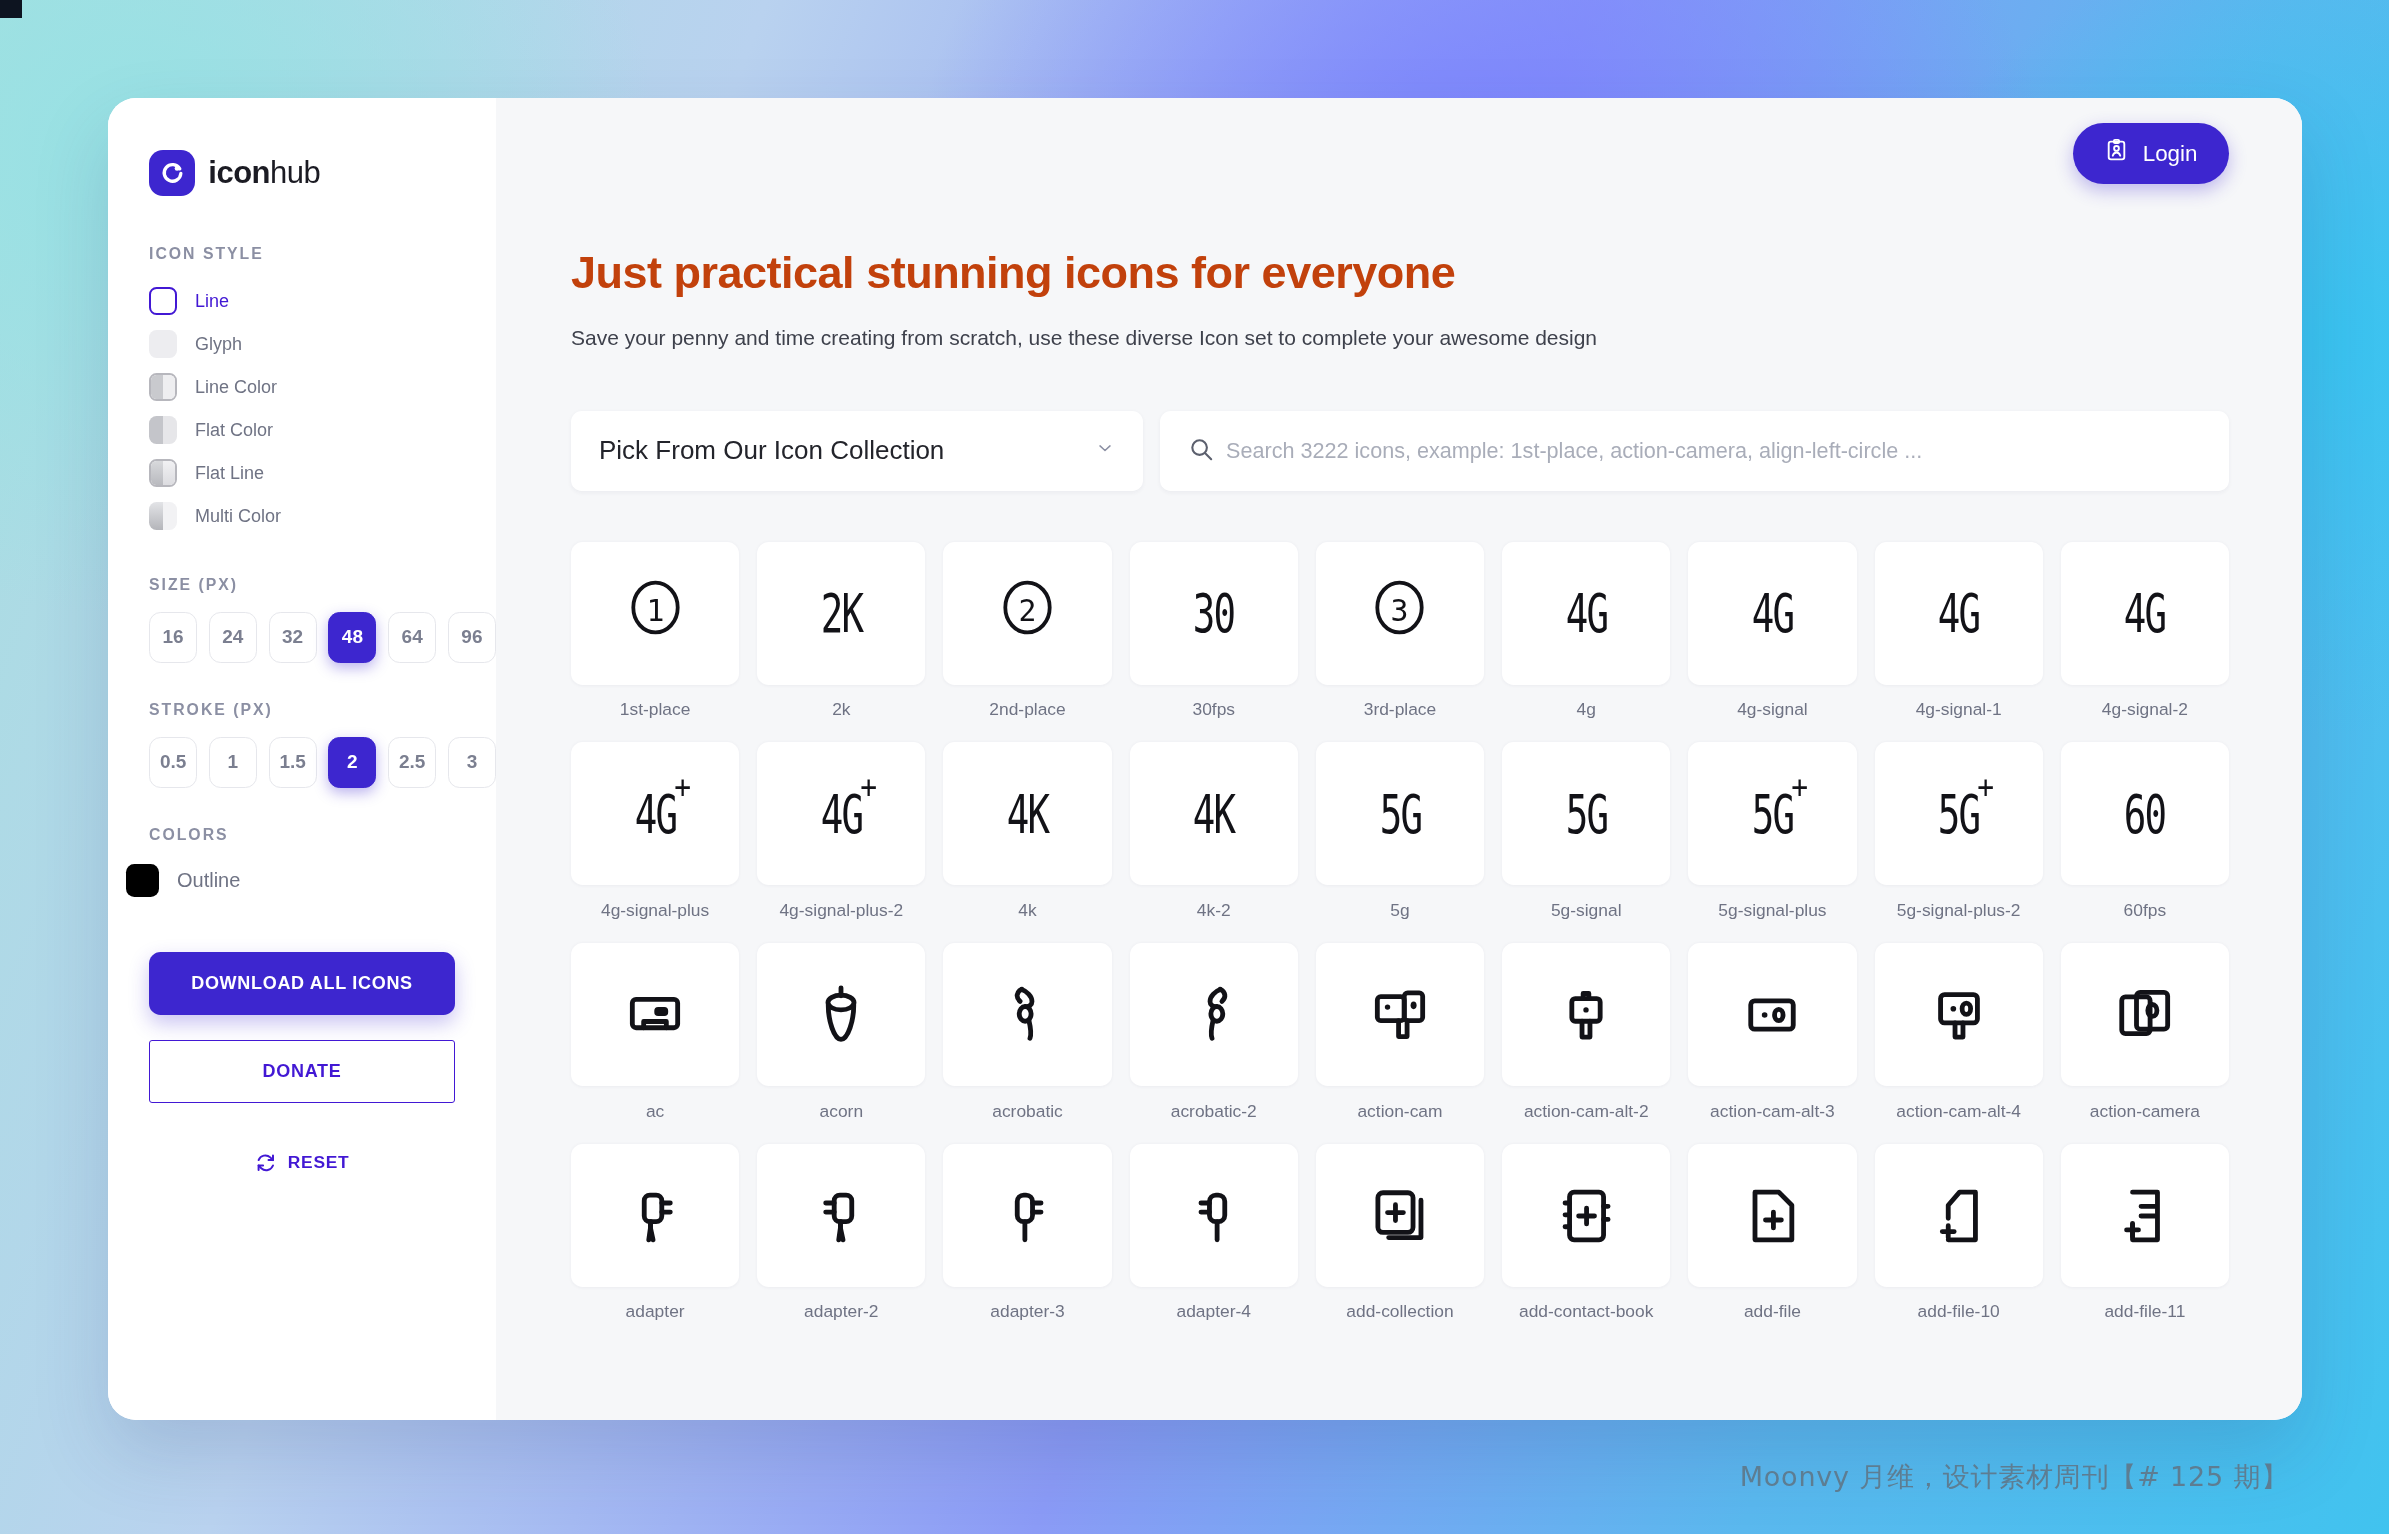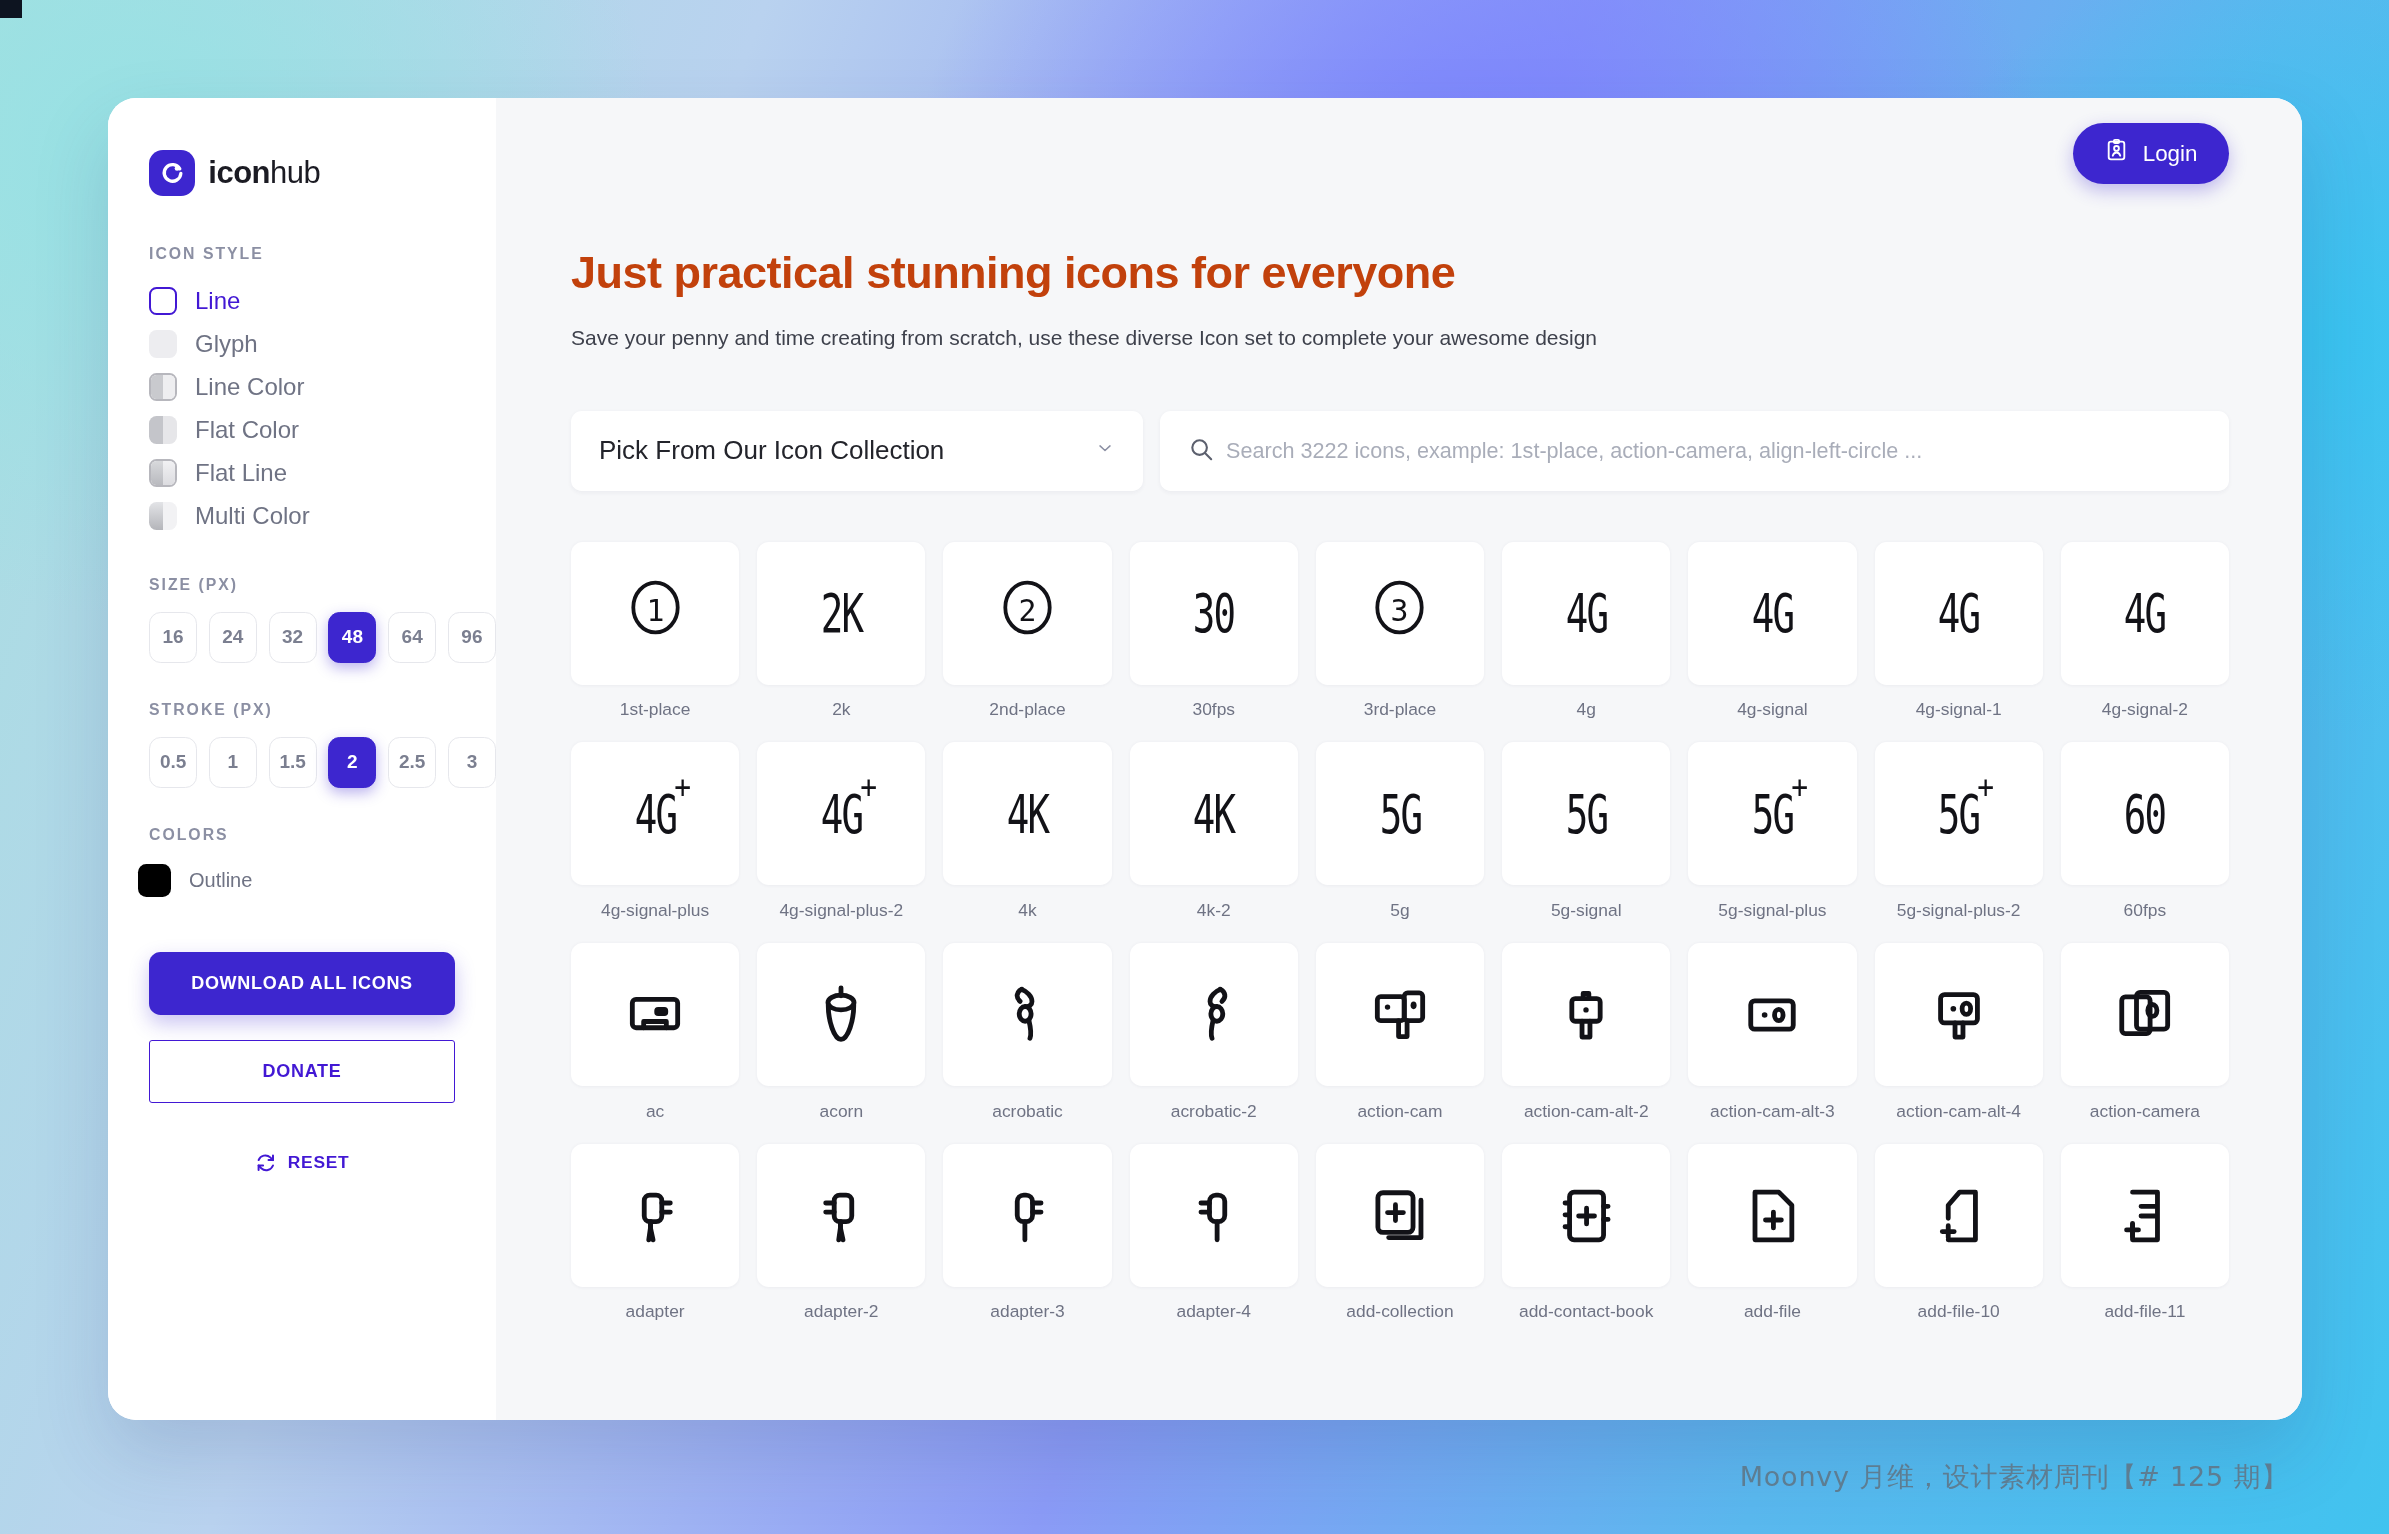--- a/index.html
+++ b/index.html
@@ -57,36 +57,36 @@
     padding-left: 41px; height: 43px; cursor: pointer;
   }
   .swatch { width: 28px; height: 28px; border-radius: 7.5px; flex: 0 0 28px; overflow: hidden; display:flex; }
   .swatch span { display:block; height:100%; }
   .sw-line   { background: #fff; border: 2.1px solid #4218d4; }
   .sw-glyph  { background: #ededf0; }
   .sw-linecolor { border: 2.1px solid #b7b7bd; }
   .sw-flatcolor { }
   .sw-flatline  { border: 2.1px solid #b7b7bd; }
   .sw-multicolor { }
-  .style-name { font-size: 24px; color: #6f7384; }
+  .style-name { font-size: 18px; color: #6f7384; }
   .style-item.active .style-name { color: #4218d4; }
 
   .group { margin-top: 38px; }
   .chip-row { display: flex; gap: 11.6px; padding-left: 41px; margin-top: 18px; }
   .chip {
     width: 51px; height: 51px; border-radius: 11.6px;
     border: 1.2px solid #e6e7ec; background: #fff;
     display: flex; align-items: center; justify-content: center;
     font-size: 19px; font-weight: bold; color: #7b7f90; cursor: pointer;
   }
   .chip.active {
     background: #3d26cf; border-color: #3d26cf; color: #fff;
     box-shadow: 0 5px 13.3px rgba(61,38,207,0.35);
   }
-  .color-row { display: flex; align-items: center; gap: 18px; padding-left: 30px; margin-top: 20px; }
+  .color-row { display: flex; align-items: center; gap: 18px; padding-left: 18px; margin-top: 20px; }
   .color-swatch { width: 33px; height: 33px; border-radius: 8.3px; background: #000; flex: 0 0 33px; }
   .color-name { font-size: 20px; color: #6f7384; }
 
   .actions { padding: 0 41px; margin-top: 55px; }
   .btn-primary {
     height: 63px; border-radius: 11.6px; background: #3d26cf; color: #fff;
     display: flex; align-items: center; justify-content: center;
     font-size: 18px; font-weight: bold; letter-spacing: 0.7px; cursor: pointer;
     box-shadow: 0 8.3px 20px rgba(61,38,207,0.28);
   }

